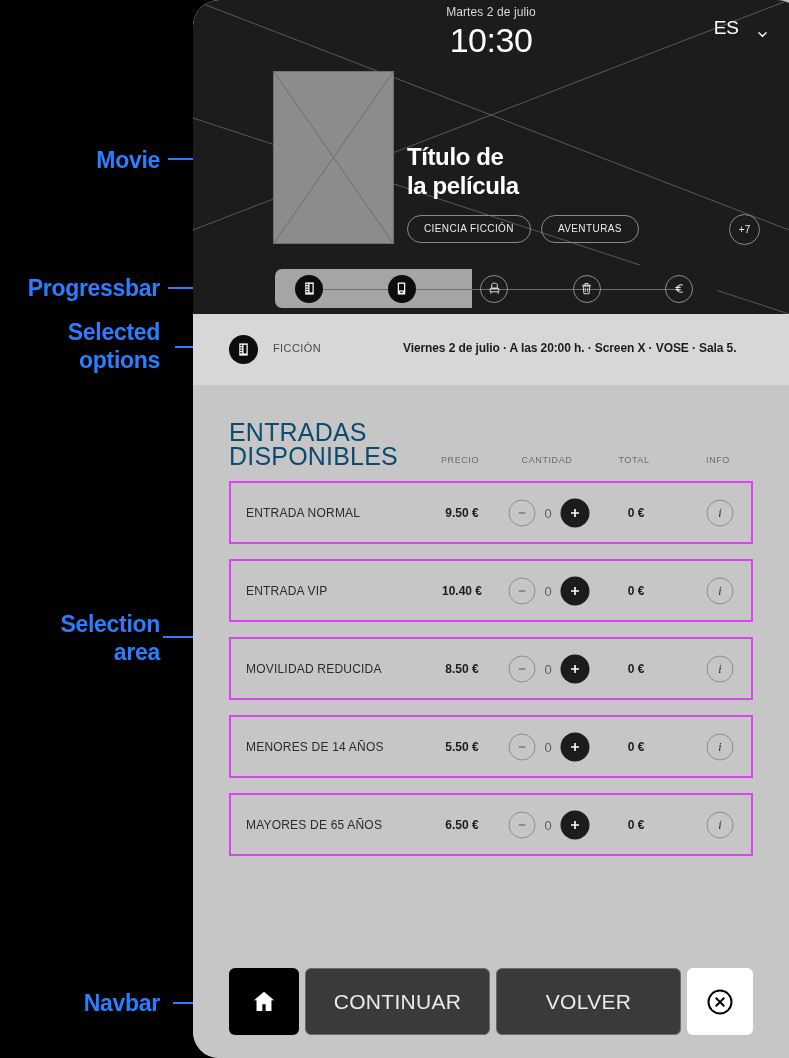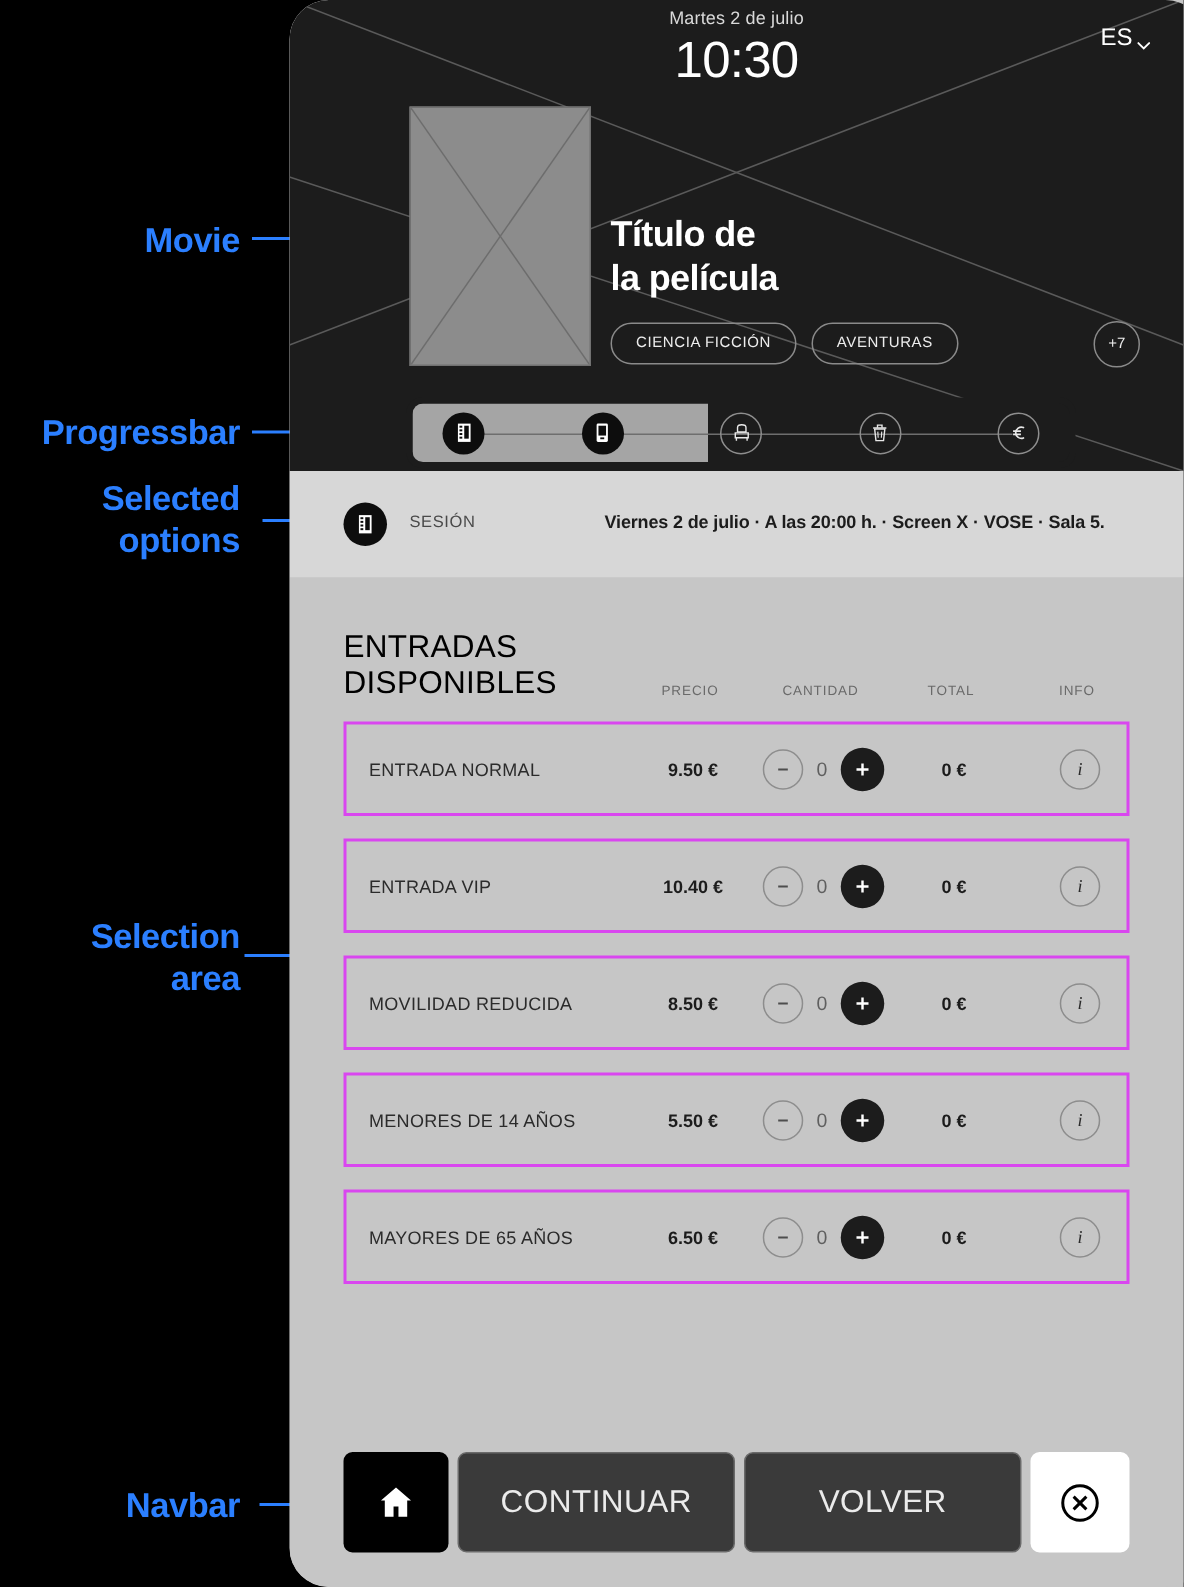--- a/index.html
+++ b/index.html
@@ -82,24 +82,24 @@
     color: #ffffff;
   }
   .clock-date { font-size: 12px; color: #d9d9d9; letter-spacing: 0.1px; }
   .clock-time { font-size: 34px; font-weight: normal; line-height: 40px; margin-top: 1px; letter-spacing: -0.5px;}
 
   .lang {
     position: absolute;
     right: 22px;
     top: 17px;
     color: #ffffff;
-    font-size: 16px;
+    font-size: 19px;
     display: flex;
     align-items: flex-end;
-    gap: 3px;
+    gap: 19px;
   }
   .chev { width: 9px; height: 9px; display:block; }
 
   .poster {
     position: absolute;
     left: 80px;
     top: 71px;
     width: 121px;
     height: 173px;
     background: #8c8c8c;
@@ -233,22 +233,22 @@
   .selection {
     position: absolute;
     left: 0; top: 385px;
     width: 596px;
     bottom: 0;
     background: #c6c6c6;
   }
   .sec-title {
     position: absolute;
     left: 36px; top: 35px;
-    font-size: 21px;
-    color: #000000;
+    font-size: 25px;
+    color: #0c4a6e;
     line-height: 24px;
     letter-spacing: 0.2px;
     white-space: pre-line;
   }
   .col-heads {
     position: absolute;
     left: 36px; right: 36px;
     top: 70px;
     height: 14px;
   }
@@ -482,21 +482,21 @@
       <div class="session-icon">
         <svg width="15" height="15" viewBox="0 0 16 16">
           <rect x="3.5" y="1.5" width="9" height="13" fill="#ffffff"></rect>
           <rect x="4.6" y="3" width="2" height="1.4" fill="#0d0d0d"></rect>
           <rect x="4.6" y="5.6" width="2" height="1.4" fill="#0d0d0d"></rect>
           <rect x="4.6" y="8.2" width="2" height="1.4" fill="#0d0d0d"></rect>
           <rect x="4.6" y="10.8" width="2" height="1.4" fill="#0d0d0d"></rect>
           <rect x="8" y="3" width="3.2" height="9.2" fill="#0d0d0d"></rect>
         </svg>
       </div>
-      <div class="session-label">SESIÓN</div>
+      <div class="session-label">FICCIÓN</div>
       <div class="session-value">Viernes 2 de julio · A las 20:00 h. · Screen X · VOSE · Sala 5.</div>
     </div>
 
     <div class="selection">
       <div class="sec-title">ENTRADAS
 DISPONIBLES</div>
 
       <div class="col-heads">
         <div class="col-head" style="left:231px;">PRECIO</div>
         <div class="col-head" style="left:318px;">CANTIDAD</div>

